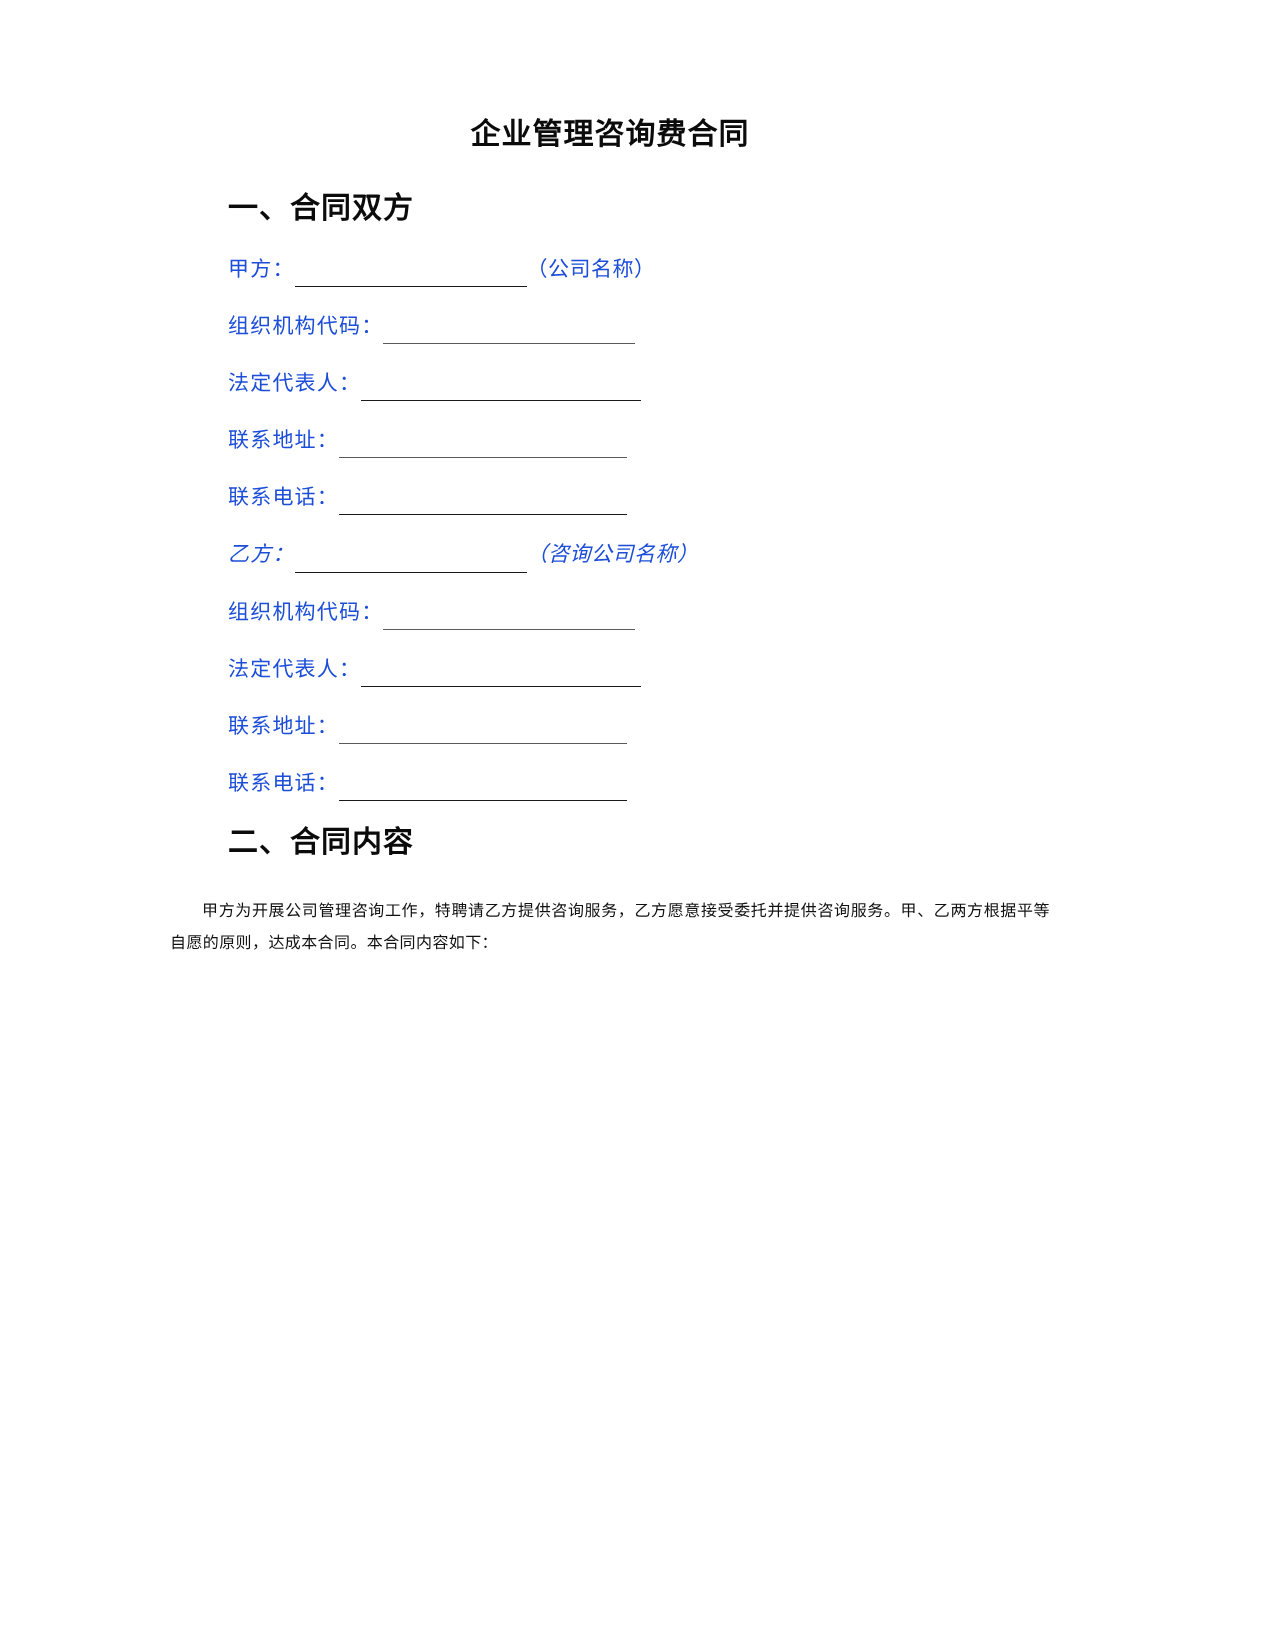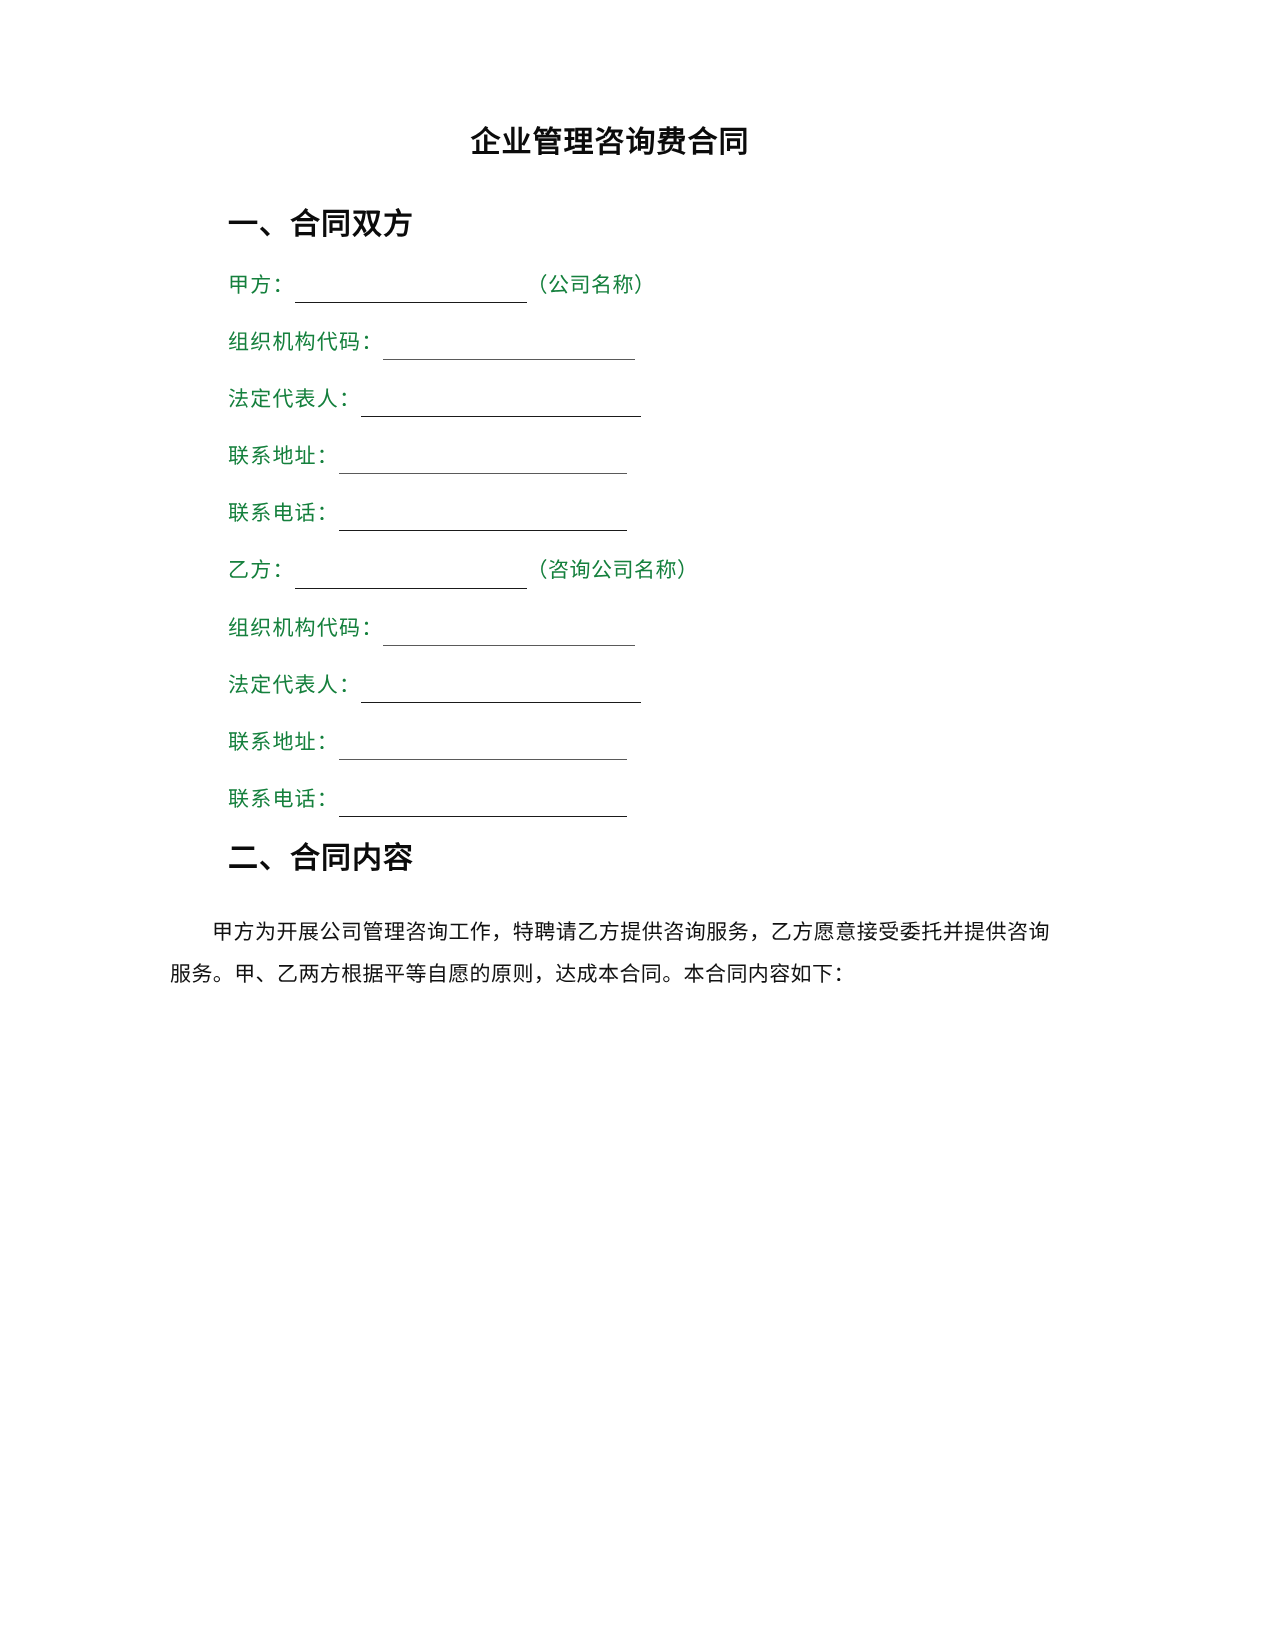--- a/index.html
+++ b/index.html
@@ -29,21 +29,21 @@
     width: 880px;
   }
 
   
   .doc-title {
     text-align: center;
     font-family: "DejaVu Sans", "Liberation Sans", sans-serif;
     font-weight: bold;
     font-size: 30px;
     letter-spacing: 1px;
-    margin: 16px;
+    margin: 8px;
     padding-top: 108px;
     line-height: 1.2;
     color: #0b0b0b;
   }
 
   
   .section-heading {
     font-family: "DejaVu Sans", "Liberation Sans", sans-serif;
     font-weight: bold;
     font-size: 30px;
@@ -55,21 +55,21 @@
   }
   .sec1 { padding-top: 29px; }
   .sec2 { padding-top: 26px; }
 
   
   .field-row {
     font-size: 21px;
     line-height: 1.2;
     padding-left: 58px;
     white-space: nowrap;
-    color: #15803d;
+    color: #1d4ed8;
     display: block;
   }
   .field-row .label {
     display: inline-block;
     letter-spacing: 1.2px;
   }
   .blank {
     display: inline-block;
     vertical-align: baseline;
     position: relative;
@@ -89,21 +89,21 @@
   }
   .paren {
     display: inline-block;
     letter-spacing: 0.5px;
   }
 
   .gap-a { height: 30px; }
 
   
   .body-para {
-    font-size: 21px;
+    font-size: 16px;
     line-height: 2.0;
     text-align: justify;
     text-justify: inter-ideograph;
     margin: 0;
     color: #111111;
     letter-spacing: 0.4px;
   }
   .body-para.indent { text-indent: 2em; }
 
   
@@ -132,21 +132,21 @@
     <h2 class="section-heading sec1">一、合同双方</h2>
 
     <div class="gap-a"></div>
 
     <div id="fields-container">
         <div class="field-row"><span class="label">甲方：</span><span class="blank" style="width: 232px;">&nbsp;</span><span class="paren">（公司名称）</span></div>
         <div class="field-row" style="margin-top: 31px;"><span class="label">组织机构代码：</span><span class="blank light" style="width: 252px;">&nbsp;</span></div>
         <div class="field-row" style="margin-top: 31px;"><span class="label">法定代表人：</span><span class="blank" style="width: 280px;">&nbsp;</span></div>
         <div class="field-row" style="margin-top: 31px;"><span class="label">联系地址：</span><span class="blank light" style="width: 288px;">&nbsp;</span></div>
         <div class="field-row" style="margin-top: 31px;"><span class="label">联系电话：</span><span class="blank" style="width: 288px;">&nbsp;</span></div>
-        <div class="field-row" style="margin-top: 31px;"><span class="label">乙方：</span><span class="blank" style="width: 232px;">&nbsp;</span><span class="paren">（咨询公司名称）</span></div>
+        <div class="field-row" style="margin-top: 31px; font-style: italic;"><span class="label">乙方：</span><span class="blank" style="width: 232px;">&nbsp;</span><span class="paren">（咨询公司名称）</span></div>
         <div class="field-row" style="margin-top: 31px;"><span class="label">组织机构代码：</span><span class="blank light" style="width: 252px;">&nbsp;</span></div>
         <div class="field-row" style="margin-top: 31px;"><span class="label">法定代表人：</span><span class="blank" style="width: 280px;">&nbsp;</span></div>
         <div class="field-row" style="margin-top: 31px;"><span class="label">联系地址：</span><span class="blank light" style="width: 288px;">&nbsp;</span></div>
         <div class="field-row" style="margin-top: 31px;"><span class="label">联系电话：</span><span class="blank" style="width: 288px;">&nbsp;</span></div>
       </div>
 
     <h2 class="section-heading sec2">二、合同内容</h2>
 
     <div class="pad-top-34"></div>
 

